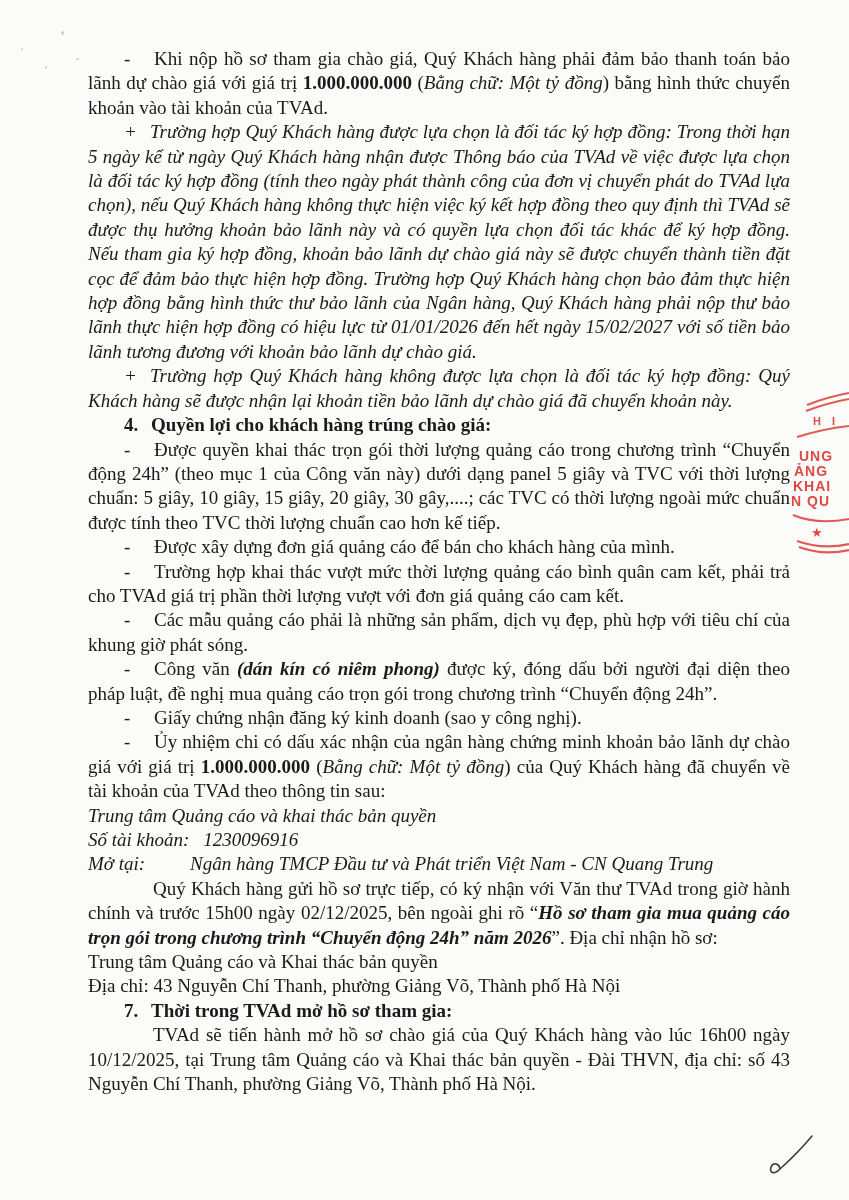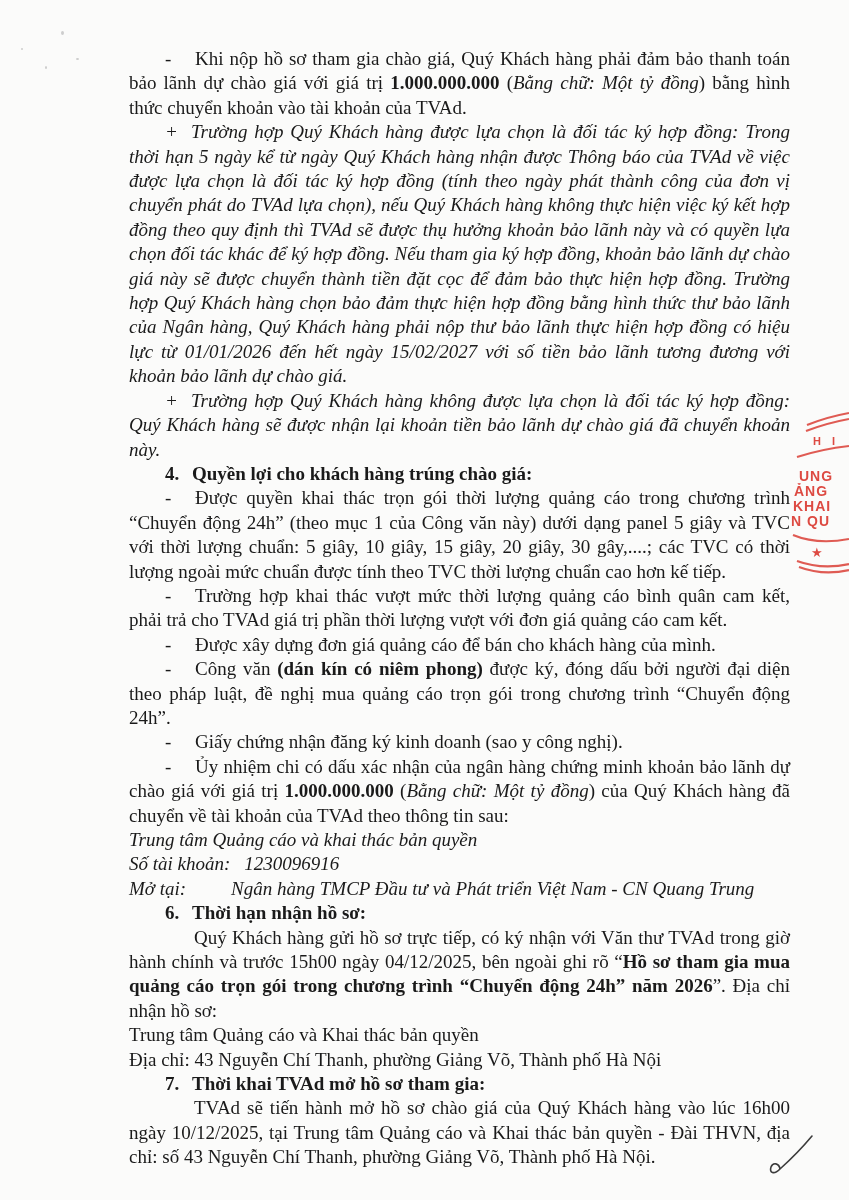--- a/index.html
+++ b/index.html
@@ -10,71 +10,70 @@
     overflow:hidden;
     font-family:"Liberation Serif","DejaVu Serif",serif;
   }
   #doc{
     position:absolute;inset:0;
     box-sizing:border-box;
     padding:47px 59px 0 88px;
     font-size:19px;
     line-height:24.4px;
     color:#1a1a1a;
-    margin-left:41px;
   }
   p.para{margin:0;text-align:justify;}
   .k-dash,.k-plus,.k-head{text-indent:36px;}
   .k-head{font-weight:bold;}
   .k-plus{font-style:italic;}
   .k-body{text-indent:65px;}
   .k-detail{margin-left:59px;text-align:left;}
   .marker{display:inline-block;width:30px;text-indent:0;}
   .k-head .marker{width:27px;}
   .k-plus .marker{width:26px;font-style:italic;}
   .s-b{font-weight:bold;}
   .s-i{font-style:italic;}
-  .s-bi{font-weight:bold;}
+  .s-bi{font-weight:bold;font-style:italic;}
   .gap-sm{display:inline-block;width:14px;}
   .gap-lg{display:inline-block;width:45px;}
   .stamp{
-    position:absolute;top:404px;right:0;width:62px;height:172px;
+    position:absolute;top:384px;right:0;width:62px;height:172px;
     color:#dd4a42;
   }
   .stamp svg{display:block;}
   .stamp text{
     fill:currentColor;
     font-family:"Liberation Sans","DejaVu Sans",sans-serif;
     font-weight:bold;
   }
   .penmark{position:absolute;left:740px;top:1118px;width:110px;height:80px;}
   .speck{position:absolute;background:#8a8a8a;opacity:.4;border-radius:50%;}
 </style>
 </head>
 <body>
 
 <div id="doc">
     <p class="para k-dash"><span class="marker">-</span><span>Khi nộp hồ sơ tham gia chào giá, Quý Khách hàng phải đảm bảo thanh toán bảo lãnh dự chào giá với giá trị </span><span class="s-b">1.000.000.000</span><span> (</span><span class="s-i">Bằng chữ: Một tỷ đồng</span><span>) bằng hình thức chuyển khoản vào tài khoản của TVAd.</span></p>
     <p class="para k-plus"><span class="marker">+</span><span>Trường hợp Quý Khách hàng được lựa chọn là đối tác ký hợp đồng: Trong thời hạn 5 ngày kể từ ngày Quý Khách hàng nhận được Thông báo của TVAd về việc được lựa chọn là đối tác ký hợp đồng (tính theo ngày phát thành công của đơn vị chuyển phát do TVAd lựa chọn), nếu Quý Khách hàng không thực hiện việc ký kết hợp đồng theo quy định thì TVAd sẽ được thụ hưởng khoản bảo lãnh này và có quyền lựa chọn đối tác khác để ký hợp đồng. Nếu tham gia ký hợp đồng, khoản bảo lãnh dự chào giá này sẽ được chuyển thành tiền đặt cọc để đảm bảo thực hiện hợp đồng. Trường hợp Quý Khách hàng chọn bảo đảm thực hiện hợp đồng bằng hình thức thư bảo lãnh của Ngân hàng, Quý Khách hàng phải nộp thư bảo lãnh thực hiện hợp đồng có hiệu lực từ 01/01/2026 đến hết ngày 15/02/2027 với số tiền bảo lãnh tương đương với khoản bảo lãnh dự chào giá.</span></p>
     <p class="para k-plus"><span class="marker">+</span><span>Trường hợp Quý Khách hàng không được lựa chọn là đối tác ký hợp đồng: Quý Khách hàng sẽ được nhận lại khoản tiền bảo lãnh dự chào giá đã chuyển khoản này.</span></p>
     <p class="para k-head"><span class="marker">4.</span><span>Quyền lợi cho khách hàng trúng chào giá:</span></p>
     <p class="para k-dash"><span class="marker">-</span><span>Được quyền khai thác trọn gói thời lượng quảng cáo trong chương trình “Chuyển động 24h” (theo mục 1 của Công văn này) dưới dạng panel 5 giây và TVC với thời lượng chuẩn: 5 giây, 10 giây, 15 giây, 20 giây, 30 gây,....; các TVC có thời lượng ngoài mức chuẩn được tính theo TVC thời lượng chuẩn cao hơn kế tiếp.</span></p>
+    <p class="para k-dash"><span class="marker">-</span><span>Được xây dựng đơn giá quảng cáo để bán cho khách hàng của mình.</span></p>
     <p class="para k-dash"><span class="marker">-</span><span>Trường hợp khai thác vượt mức thời lượng quảng cáo bình quân cam kết, phải trả cho TVAd giá trị phần thời lượng vượt với đơn giá quảng cáo cam kết.</span></p>
-    <p class="para k-dash"><span class="marker">-</span><span>Được xây dựng đơn giá quảng cáo để bán cho khách hàng của mình.</span></p>
+    <p class="para k-dash"><span class="marker">-</span><span>Các mẫu quảng cáo phải là những sản phẩm, dịch vụ đẹp, phù hợp với tiêu chí của khung giờ phát sóng.</span></p>
     <p class="para k-dash"><span class="marker">-</span><span>Công văn </span><span class="s-bi">(dán kín có niêm phong)</span><span> được ký, đóng dấu bởi người đại diện theo pháp luật, đề nghị mua quảng cáo trọn gói trong chương trình “Chuyển động 24h”.</span></p>
     <p class="para k-dash"><span class="marker">-</span><span>Giấy chứng nhận đăng ký kinh doanh (sao y công nghị).</span></p>
     <p class="para k-dash"><span class="marker">-</span><span>Ủy nhiệm chi có dấu xác nhận của ngân hàng chứng minh khoản bảo lãnh dự chào giá với giá trị </span><span class="s-b">1.000.000.000</span><span> (</span><span class="s-i">Bằng chữ: Một tỷ đồng</span><span>) của Quý Khách hàng đã chuyển về tài khoản của TVAd theo thông tin sau:</span></p>
     <p class="para k-detail"><span class="s-i">Trung tâm Quảng cáo và khai thác bản quyền</span></p>
     <p class="para k-detail"><span class="s-i">Số tài khoản:</span><span class="gap-sm"></span><span class="s-i">1230096916</span></p>
     <p class="para k-detail"><span class="s-i">Mở tại:</span><span class="gap-lg"></span><span class="s-i">Ngân hàng TMCP Đầu tư và Phát triển Việt Nam - CN Quang Trung</span></p>
-    <p class="para k-head"><span class="marker">6.</span><span>Thời hạn nhận hồ sơ:</span></p>
-    <p class="para k-body"><span>Quý Khách hàng gửi hồ sơ trực tiếp, có ký nhận với Văn thư TVAd trong giờ hành chính và trước 15h00 ngày 04/12/2025, bên ngoài ghi rõ “</span><span class="s-bi">Hồ sơ tham gia mua quảng cáo trọn gói trong chương trình “Chuyển động 24h” năm 2026</span><span>”. Địa chỉ nhận hồ sơ:</span></p>
+    <p class="para k-body"><span>Quý Khách hàng gửi hồ sơ trực tiếp, có ký nhận với Văn thư TVAd trong giờ hành chính và trước 15h00 ngày 02/12/2025, bên ngoài ghi rõ “</span><span class="s-bi">Hồ sơ tham gia mua quảng cáo trọn gói trong chương trình “Chuyển động 24h” năm 2026</span><span>”. Địa chỉ nhận hồ sơ:</span></p>
     <p class="para k-detail"><span>Trung tâm Quảng cáo và Khai thác bản quyền</span></p>
     <p class="para k-detail"><span>Địa chỉ: 43 Nguyễn Chí Thanh, phường Giảng Võ, Thành phố Hà Nội</span></p>
-    <p class="para k-head"><span class="marker">7.</span><span>Thời khai TVAd mở hồ sơ tham gia:</span></p>
+    <p class="para k-head"><span class="marker">7.</span><span>Thời trong TVAd mở hồ sơ tham gia:</span></p>
     <p class="para k-body"><span>TVAd sẽ tiến hành mở hồ sơ chào giá của Quý Khách hàng vào lúc 16h00 ngày 10/12/2025, tại Trung tâm Quảng cáo và Khai thác bản quyền - Đài THVN, địa chỉ: số 43 Nguyễn Chí Thanh, phường Giảng Võ, Thành phố Hà Nội.</span></p>
   </div>
 
 <div class="speck" style="left:61px;top:31px;width:3px;height:4px;"></div>
 <div class="speck" style="left:21px;top:48px;width:2px;height:2px;"></div>
 <div class="speck" style="left:76px;top:58px;width:3px;height:2px;"></div>
 <div class="speck" style="left:45px;top:66px;width:2px;height:3px;"></div>
 
 <div class="stamp">
   <svg width="62" height="172" viewBox="0 0 62 172">

